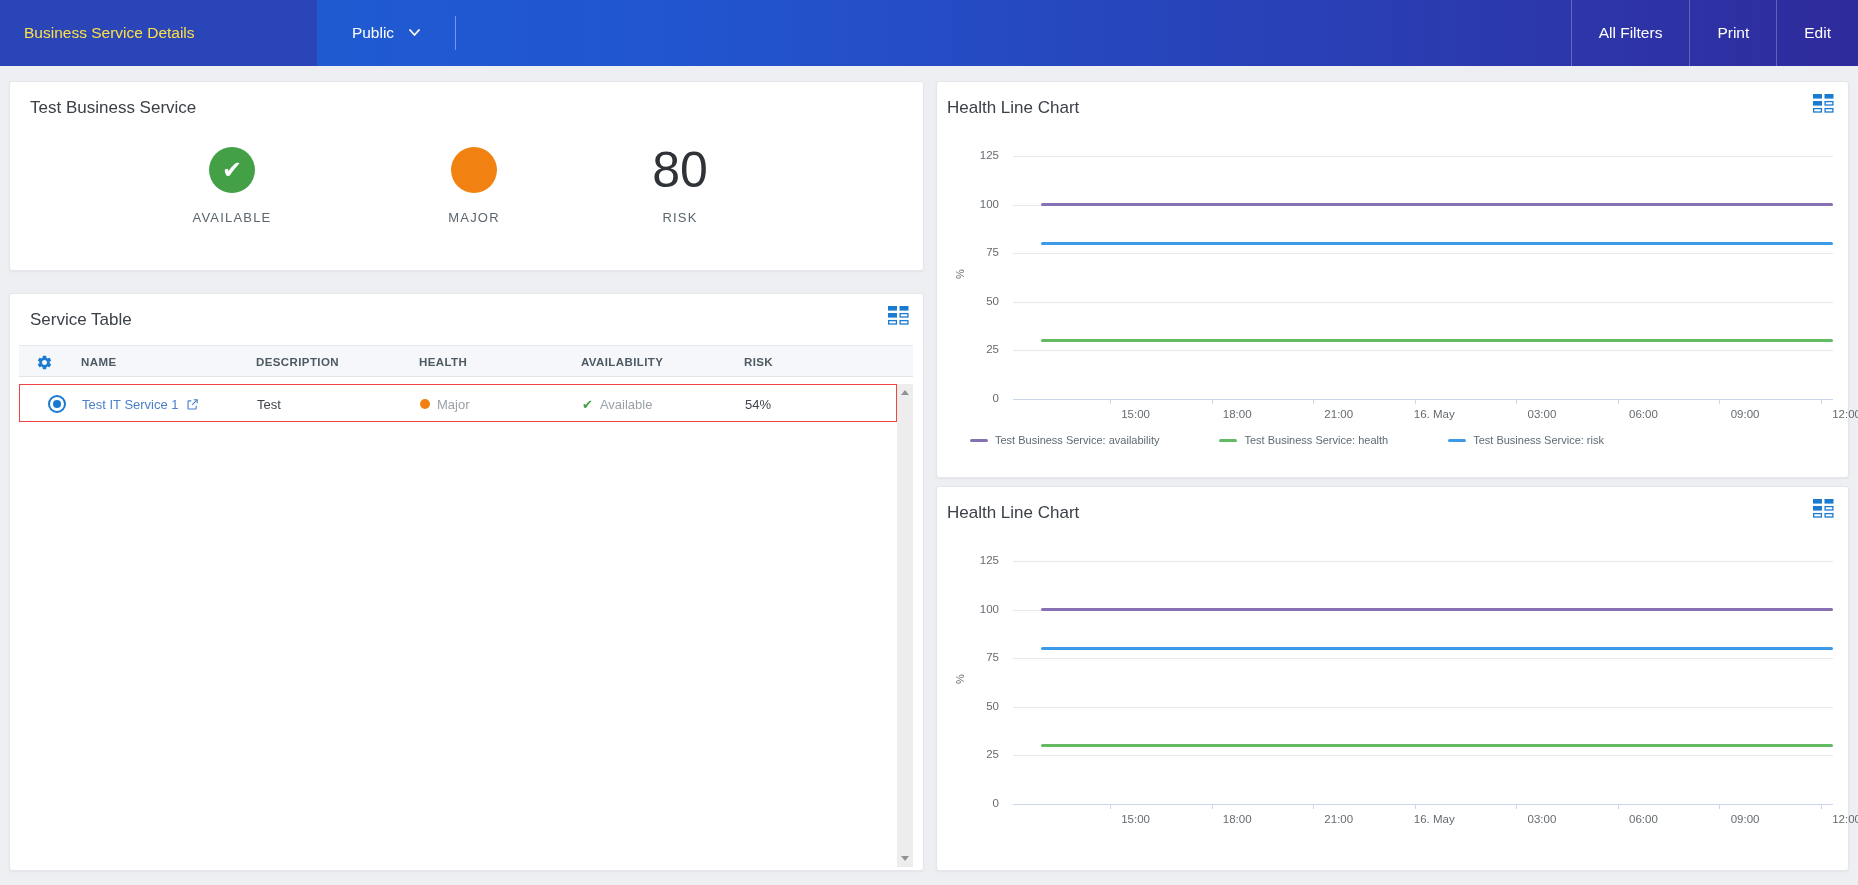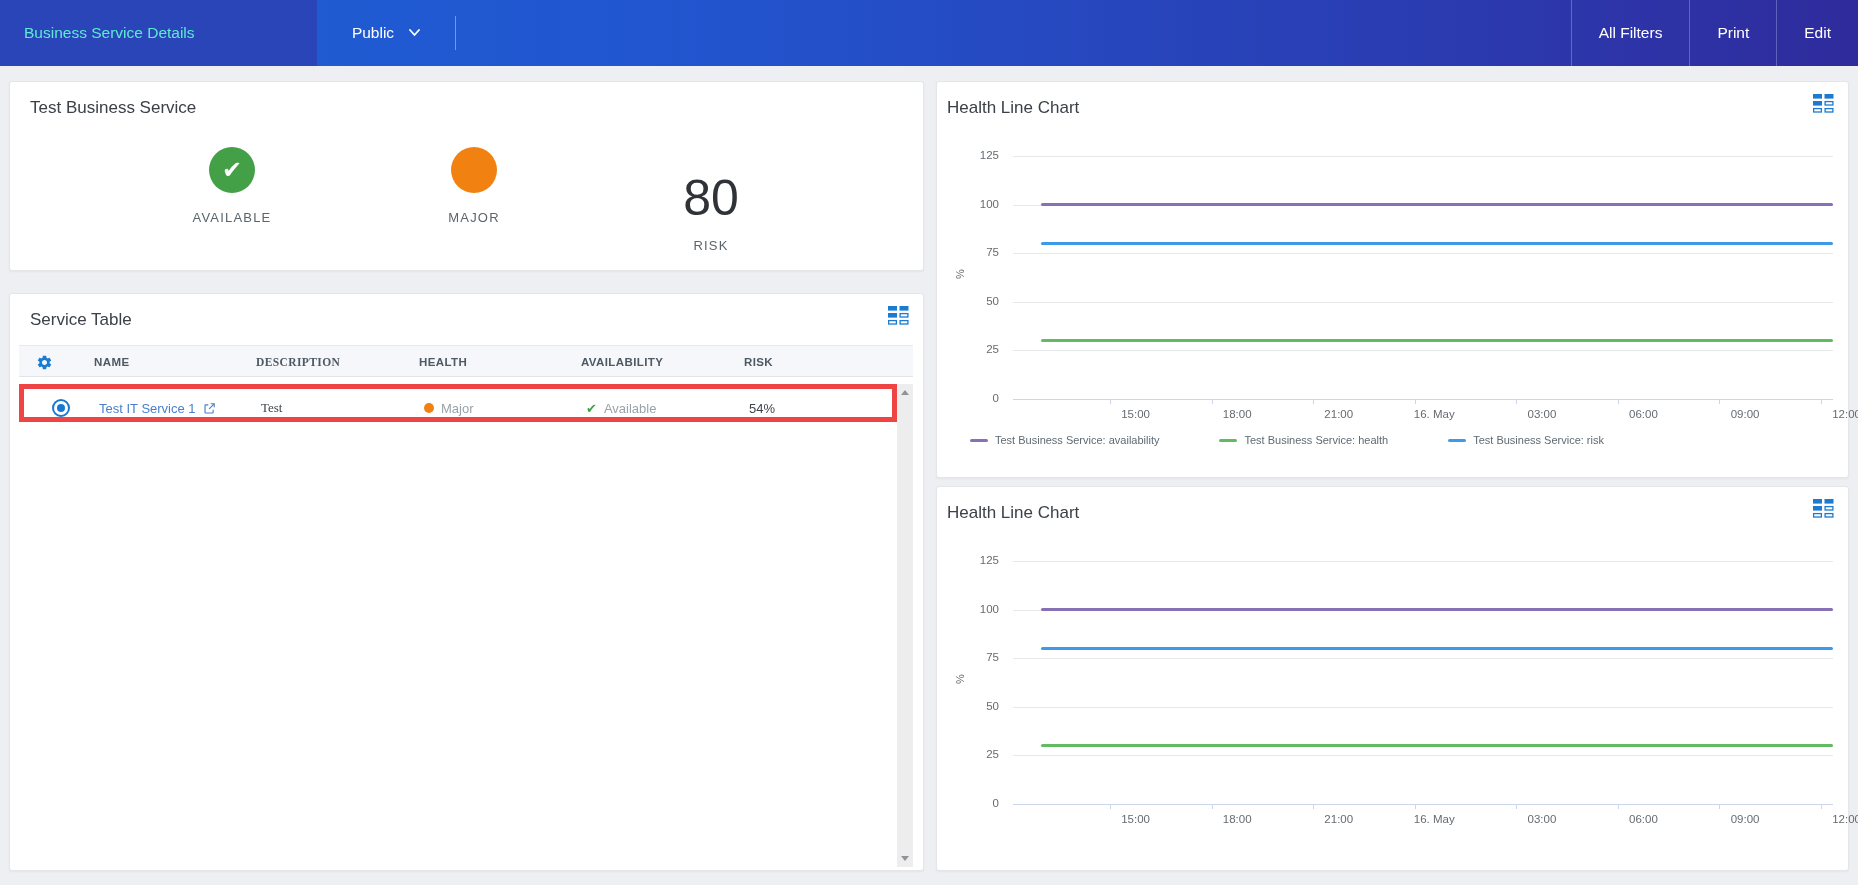--- a/index.html
+++ b/index.html
@@ -3,21 +3,21 @@
 <meta charset="utf-8">
 <style>
   * { margin:0; padding:0; box-sizing:border-box; }
   html,body { width:1858px; height:885px; }
   body { font-family:"Liberation Sans", sans-serif; background:#edeff2; overflow:hidden; position:relative; }
 
   
   #header { position:absolute; left:0; top:0; width:1858px; height:66px;
             background:linear-gradient(90deg,#1e5fd3 0%,#2156d0 35%,#2b3bb0 78%,#2f2b9c 100%); }
   .h-section1 { position:absolute; left:0; top:0; width:317px; height:66px; background:#2a45b8; display:flex; align-items:center; }
-  .h-title { color:#5eead4; font-size:15.5px; padding-left:24px; }
+  .h-title { color:#fde047; font-size:15.5px; padding-left:24px; }
   .h-public { position:absolute; left:317px; top:0; width:138px; height:66px; display:flex; align-items:center; justify-content:center; gap:15px; color:#fff; font-size:15.5px; cursor:pointer; }
   .h-sep-short { position:absolute; left:455px; top:16px; width:1px; height:34px; background:rgba(255,255,255,.38); }
   .h-right { position:absolute; right:0; top:0; height:66px; display:flex; align-items:stretch; }
   .h-item { display:flex; align-items:center; gap:10px; padding:0 27px; color:#fff; font-size:15.5px; cursor:pointer; }
   .h-vsep { width:1px; height:66px; background:rgba(255,255,255,.25); }
   .chev { width:11px; height:8px; display:inline-block; }
 
   
   .card { position:absolute; background:#fff; border:1px solid #e4e6ea; border-radius:3px; box-shadow:0 1px 2px rgba(20,30,60,.05); }
   .card-title { position:absolute; left:20px; top:16px; font-size:17px; color:#3b4148; }
@@ -32,23 +32,23 @@
   .circle-major { background:var(--major-orange); }
   .risk-number { font-size:50px; line-height:56px; color:#2f3338; font-weight:400; }
   .status-label { margin-top:10px; font-size:13px; color:#5a656d; letter-spacing:1.2px; }
 
   
   #card-table { left:9px; top:293px; width:915px; height:578px; }
   .tbl-header { position:absolute; left:9px; top:51px; width:894px; height:32px; background:#f5f7fa;
                 border-top:1px solid #e6e9ed; border-bottom:1px solid #e2e5ea; }
   .tbl-header .cell { position:absolute; top:0; height:32px; display:flex; align-items:center;
                       font-size:11.5px; font-weight:bold; color:#4d5963; letter-spacing:.4px; }
-  .tbl-row { position:absolute; left:9px; top:90px; width:878px; height:38px; background:#fff; border:5px solid #ef4444; }
+  .tbl-row { position:absolute; left:9px; top:90px; width:878px; height:38px; background:#fff; border:1px solid #ef4444; }
   .tbl-row .cell { position:absolute; top:0; height:38px; display:flex; align-items:center; gap:7px; font-size:13px; color:#3f454b; }
-  .col-gear { left:17px; } .col-name { left:75px;text-align:center; } .col-desc { left:237px;font-family:Liberation Serif, serif; }
+  .col-gear { left:17px; } .col-name { left:62px;text-align:center; } .col-desc { left:237px; }
   .col-health { left:400px; } .col-avail { left:562px; } .col-risk { left:725px; }
   .row-radio { left:28px; }
   .link { color:#4a7fc9; cursor:pointer; }
   .muted { color:#9aa2a9; }
   .radio-outer { width:18px; height:18px; border:2px solid #1879d2; border-radius:50%; display:flex; align-items:center; justify-content:center; }
   .radio-dot { width:8px; height:8px; border-radius:50%; background:#1879d2; }
   .dot-major { width:10px; height:10px; border-radius:50%; background:var(--major-orange); }
   .check-green { color:var(--available-green); font-size:13px; }
   .v-scrollbar { position:absolute; left:887px; top:90px; width:16px; height:483px; background:#ededee; }
   .sb-arrow-up, .sb-arrow-down { position:absolute; left:4px; width:0; height:0; border-left:4px solid transparent; border-right:4px solid transparent; }
@@ -112,21 +112,21 @@
     <div class="status-label">AVAILABLE</div>
   </div>
 
   <div class="status-col" style="left:354px;">
     <div class="status-figure">
       <div class="status-circle circle-major"></div>
     </div>
     <div class="status-label">MAJOR</div>
   </div>
 
-  <div class="status-col" style="left:591px;margin-top:28px;">
+  <div class="status-col" style="left:560px;">
     <div class="status-figure">
       <div class="risk-number">80</div>
     </div>
     <div class="status-label">RISK</div>
   </div>
 </div>
 
 <div id="card-table" class="card">
   <div class="card-title">Service Table</div>
   <svg class="grid-icon" viewBox="0 0 21 19">

